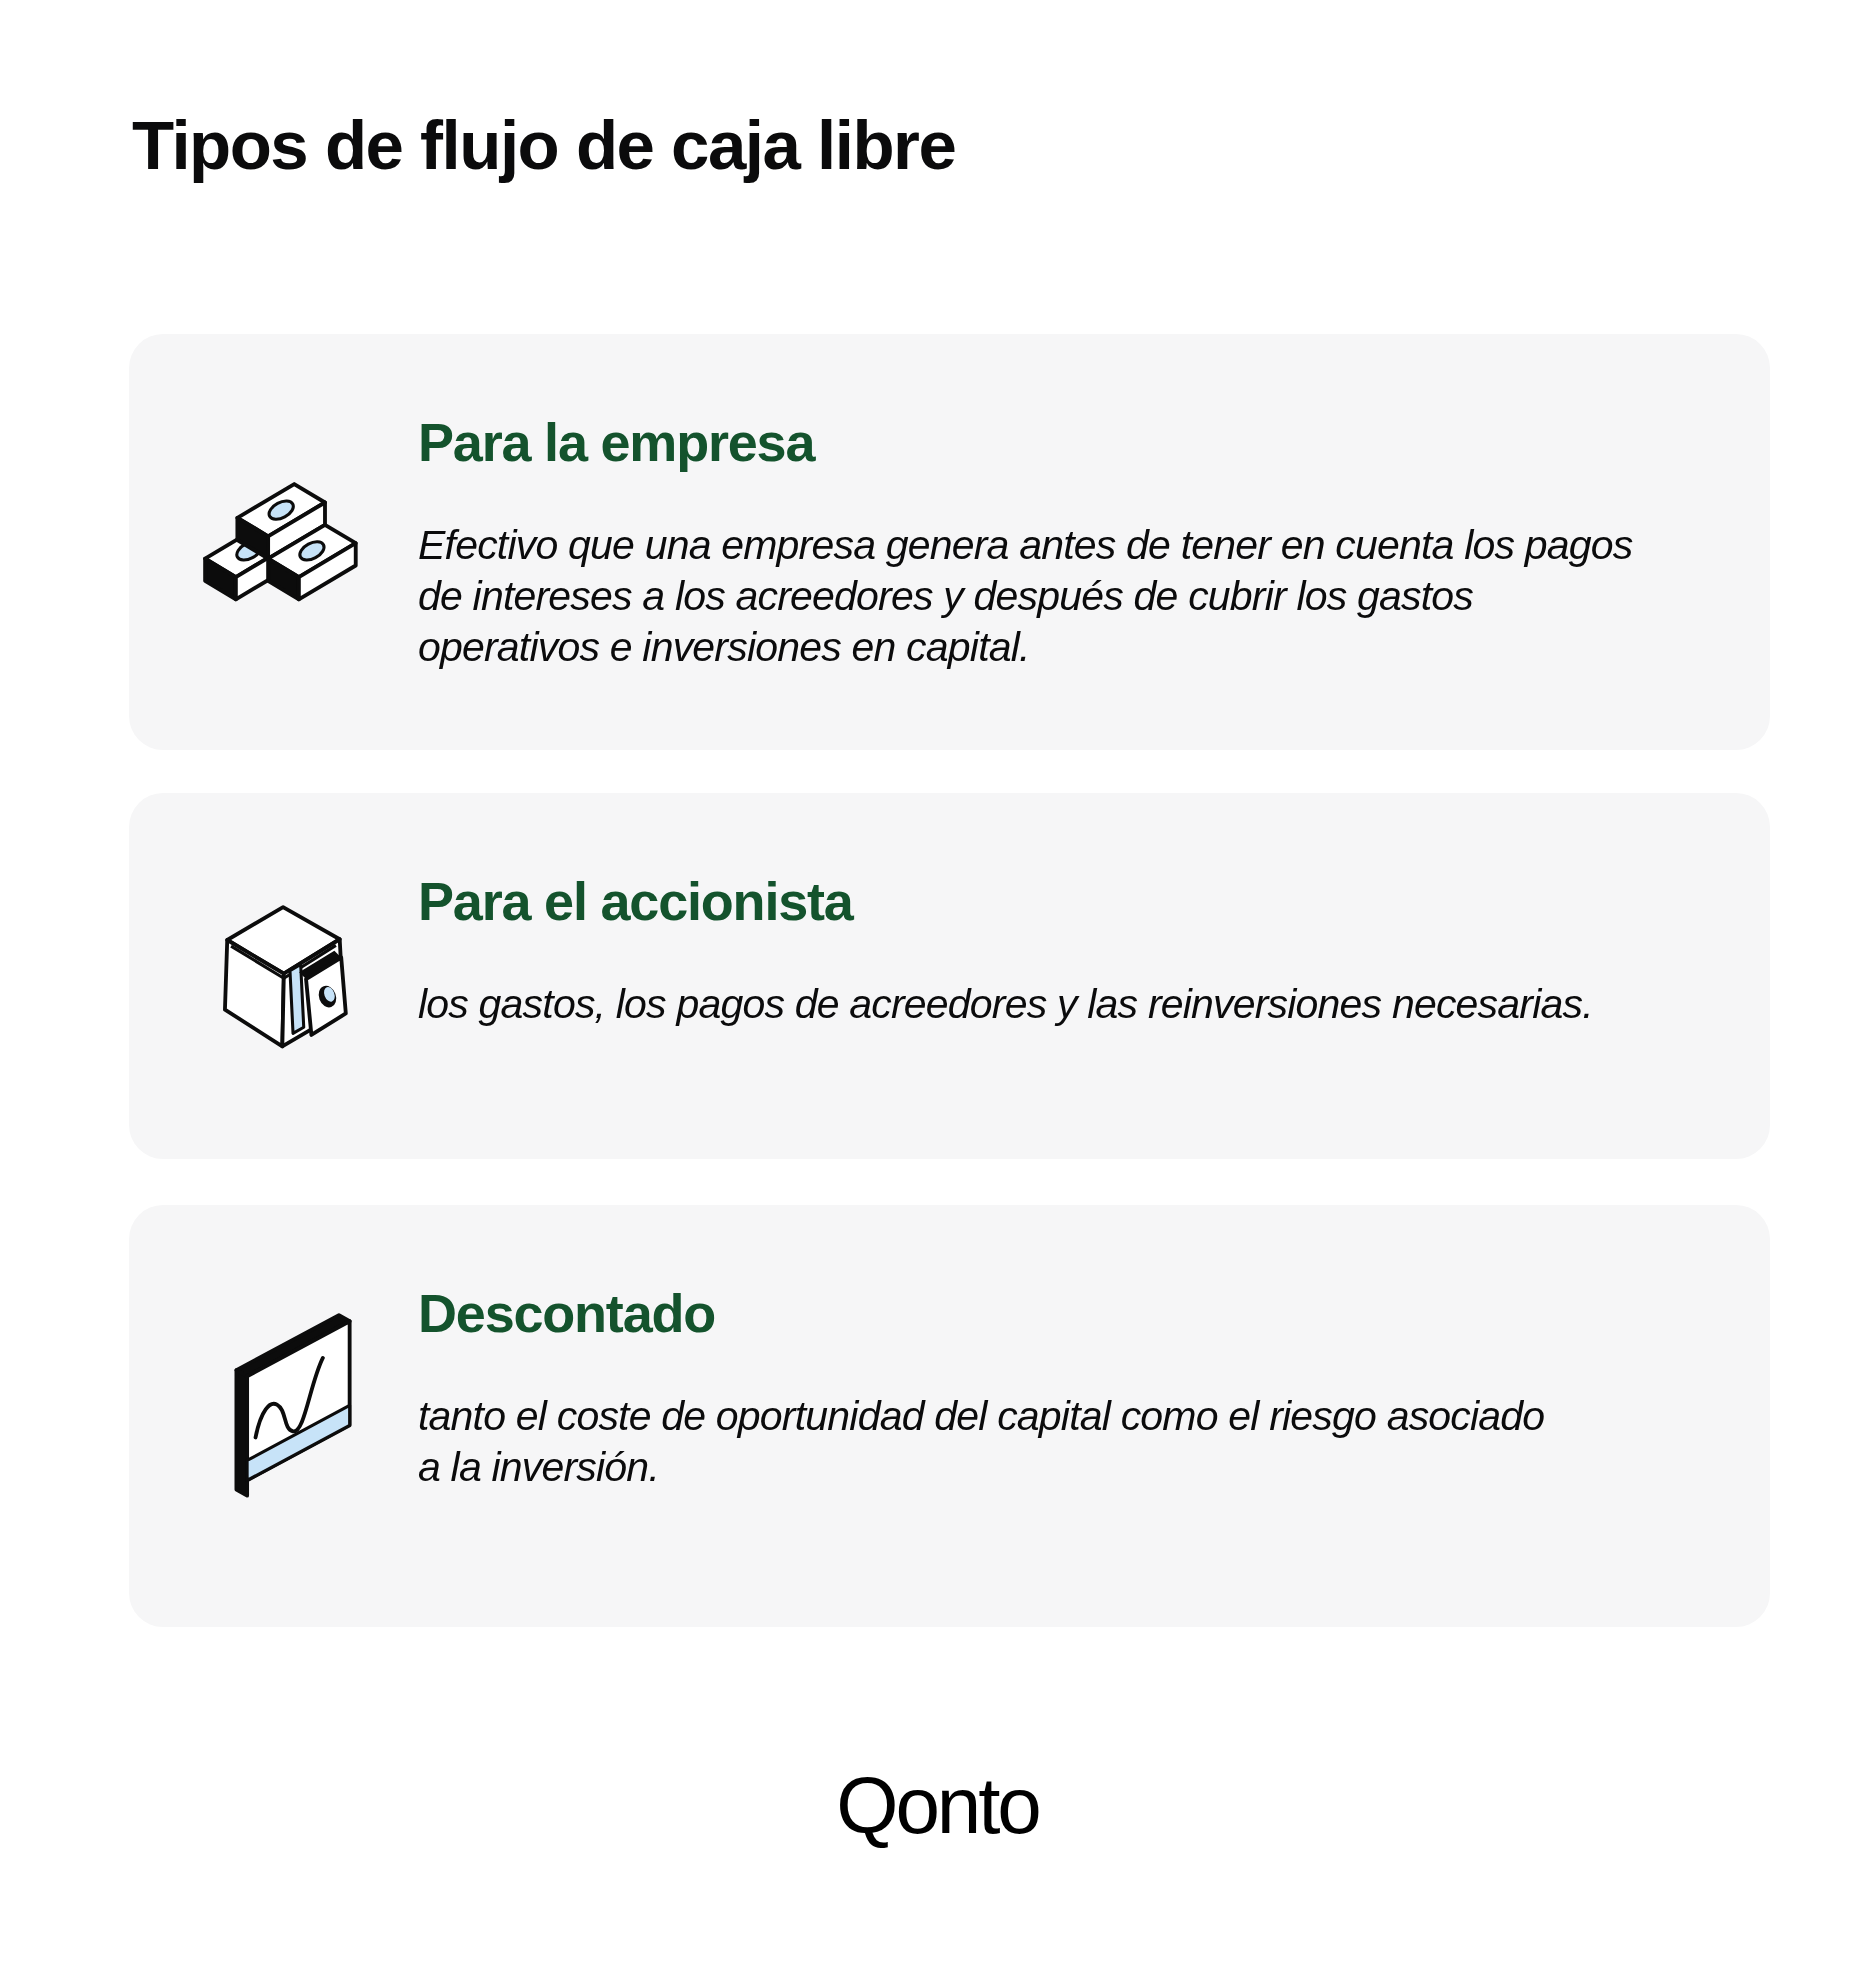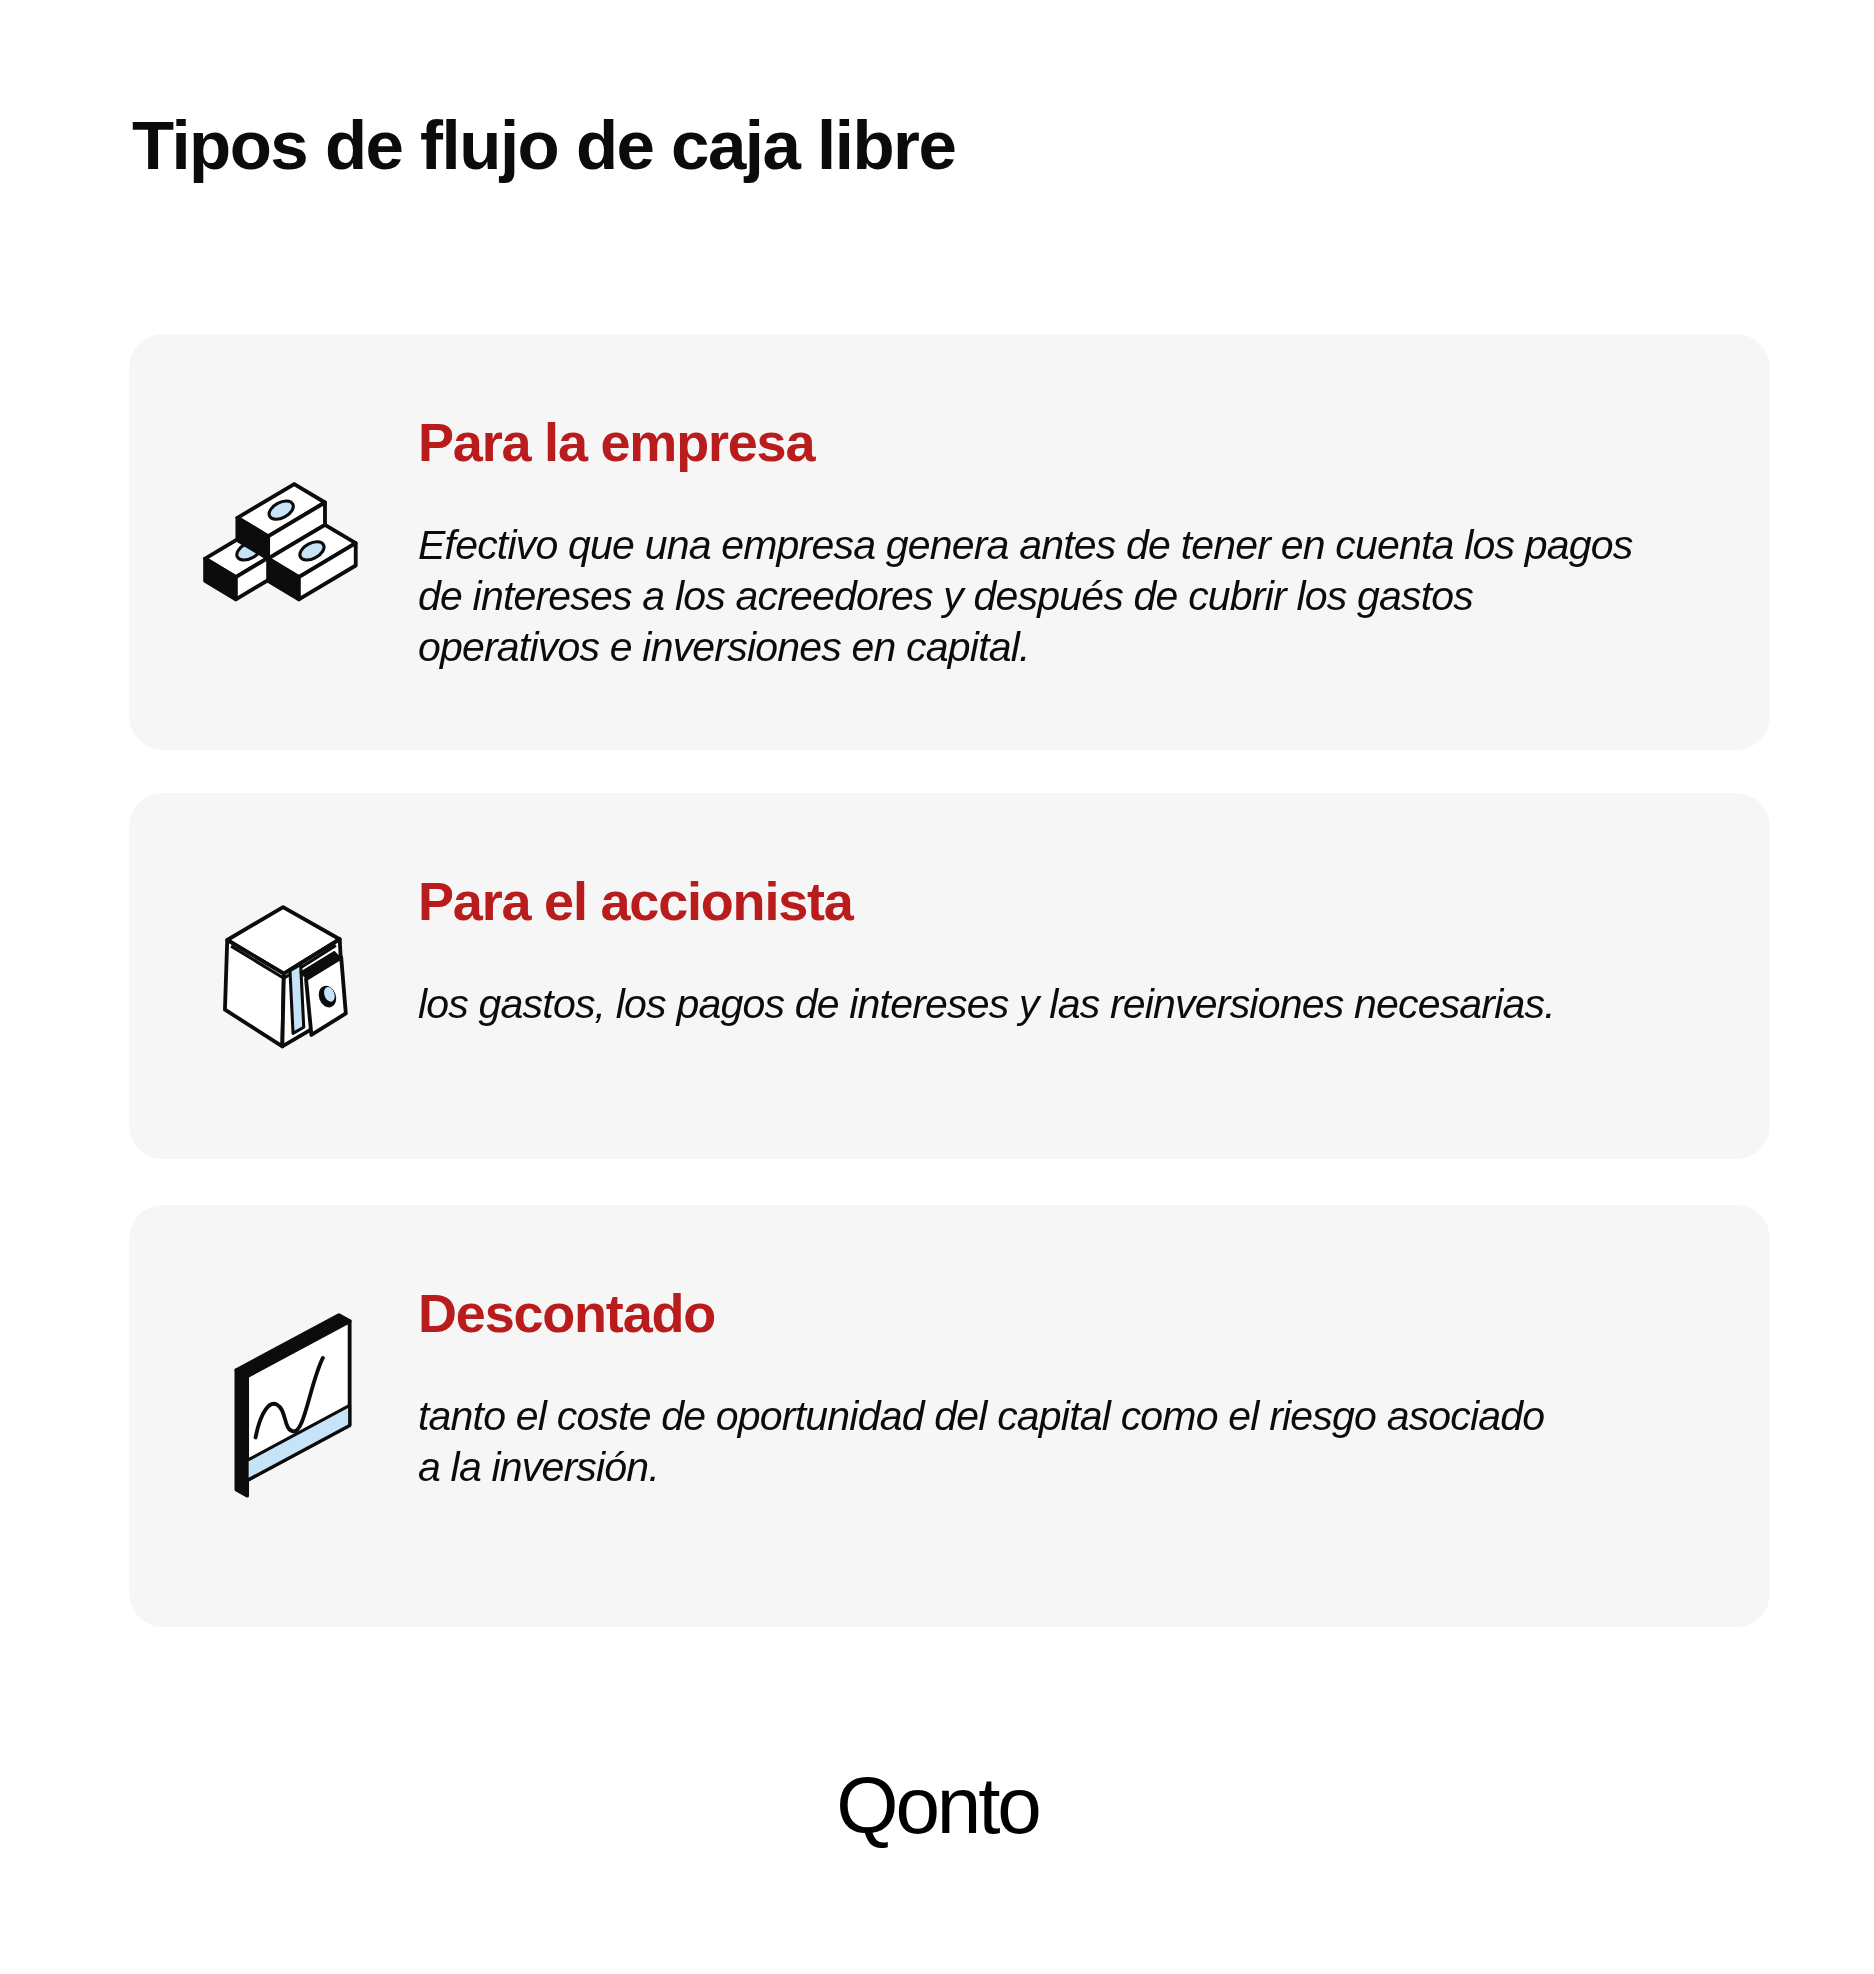--- a/index.html
+++ b/index.html
@@ -41,21 +41,21 @@
   .icon-chart  { left: 86px; top: 67px;  width: 153px; height: 230px; }
 
   .card-heading {
     position: absolute;
     left: 289px; top: 77px;
     margin: 0;
     font-size: 54px;
     font-weight: 700;
     letter-spacing: -1.2px;
     white-space: nowrap;
-    color: #b91c1c;
+    color: #14532d;
   }
   .card-body {
     position: absolute;
     left: 289px; top: 186px;
     margin: 0;
     font-size: 41px;
     font-weight: 400;
     letter-spacing: -0.8px;
     line-height: 51px;
     color: #0b0b0c;
@@ -129,21 +129,21 @@
       <path class="thin" d="M98,96 L112,88 L116,170 L102,178 Z" fill="#c7e3f8"></path>
       <path d="M110,98 L156,70 L165,79 L119,107 Z" fill="#0c0c0c"></path>
       <path class="outline" d="M119,107 L165,79 L171,152 L126,180 Z" fill="#ffffff"></path>
 
       <ellipse cx="147" cy="130" rx="11" ry="14.5" transform="rotate(-20 147 130)" fill="#0c0c0c"></ellipse>
       <ellipse cx="149.5" cy="127" rx="6.5" ry="10" transform="rotate(-20 149.5 127)" fill="#c7e3f8"></ellipse>
     </svg>
     <div class="card-text">
       <h2 class="card-heading">Para el accionista</h2>
       <p class="card-body">
-        <span class="line">los gastos, los pagos de intereses y las reinversiones necesarias.</span>
+        <span class="line">los gastos, los pagos de acreedores y las reinversiones necesarias.</span>
       </p>
     </div>
   </section>
 
   <section class="card card-3">
     <svg class="icon icon-chart" viewBox="0 0 200 300" aria-hidden="true">
 
       <path class="outline" d="M28,128 L162,56 L176,64 L42,136 Z" fill="#0c0c0c"></path>
       <path class="outline" d="M28,128 L42,136 L42,292 L28,284 Z" fill="#0c0c0c"></path>
 

